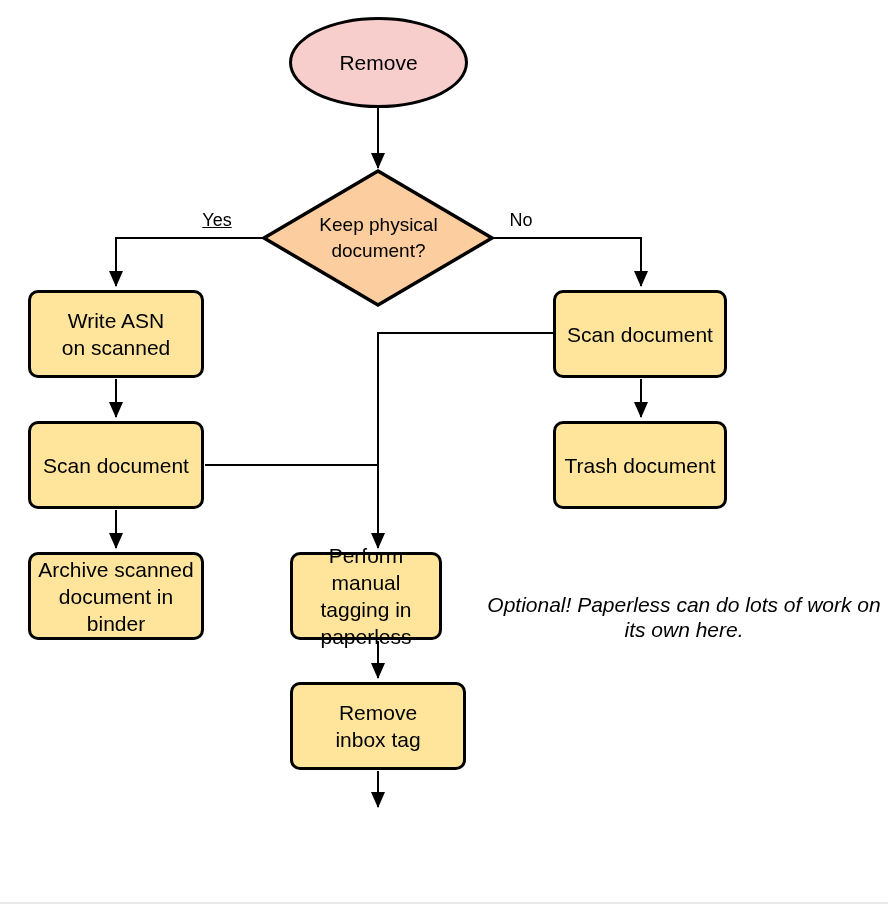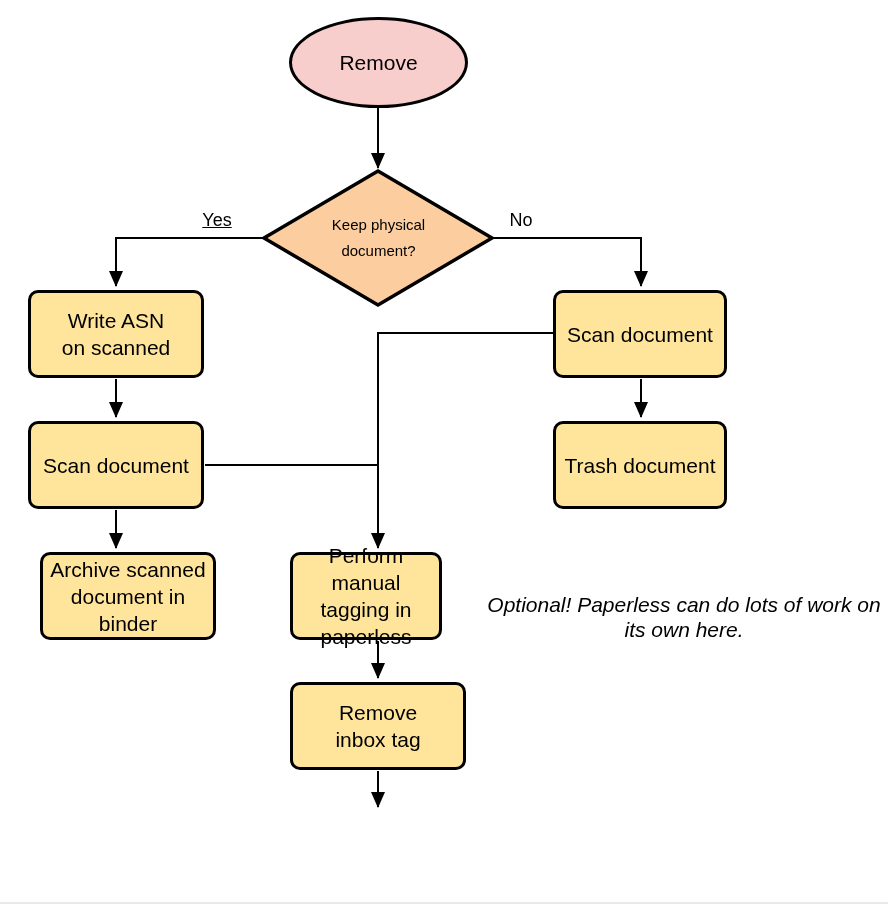--- a/index.html
+++ b/index.html
@@ -35,21 +35,21 @@
   .terminal {
     border: 3.5px solid #000000;
     border-radius: 50%;
   }
   .decision-label {
     position: absolute;
     display: flex;
     align-items: center;
     justify-content: center;
     text-align: center;
-    font-size: 15px;
+    font-size: 19px;
     line-height: 26px;
     white-space: pre-line;
     background: transparent;
   }
   .edge-label {
     position: absolute;
     font-size: 18px;
     line-height: 20px;
     text-align: center;
   }
@@ -107,21 +107,21 @@
 
   <div class="node process" style="left: 28px; top: 290px; width: 176px; height: 88px; background-color: rgb(255, 229, 156);">
     <span>Write ASN
 on scanned</span>
   </div>
 
   <div class="node process" style="left: 28px; top: 421px; width: 176px; height: 88px; background-color: rgb(255, 229, 156);">
     <span>Scan document</span>
   </div>
 
-  <div class="node process" style="left: 28px; top: 552px; width: 176px; height: 88px; background-color: rgb(255, 229, 156); margin-left: 12px;">
+  <div class="node process" style="left: 28px; top: 552px; width: 176px; height: 88px; background-color: rgb(255, 229, 156);">
     <span>Archive scanned
 document in
 binder</span>
   </div>
 
   <div class="node process" style="left: 553px; top: 290px; width: 174px; height: 88px; background-color: rgb(255, 229, 156);">
     <span>Scan document</span>
   </div>
 
   <div class="node process" style="left: 553px; top: 421px; width: 174px; height: 88px; background-color: rgb(255, 229, 156);">

